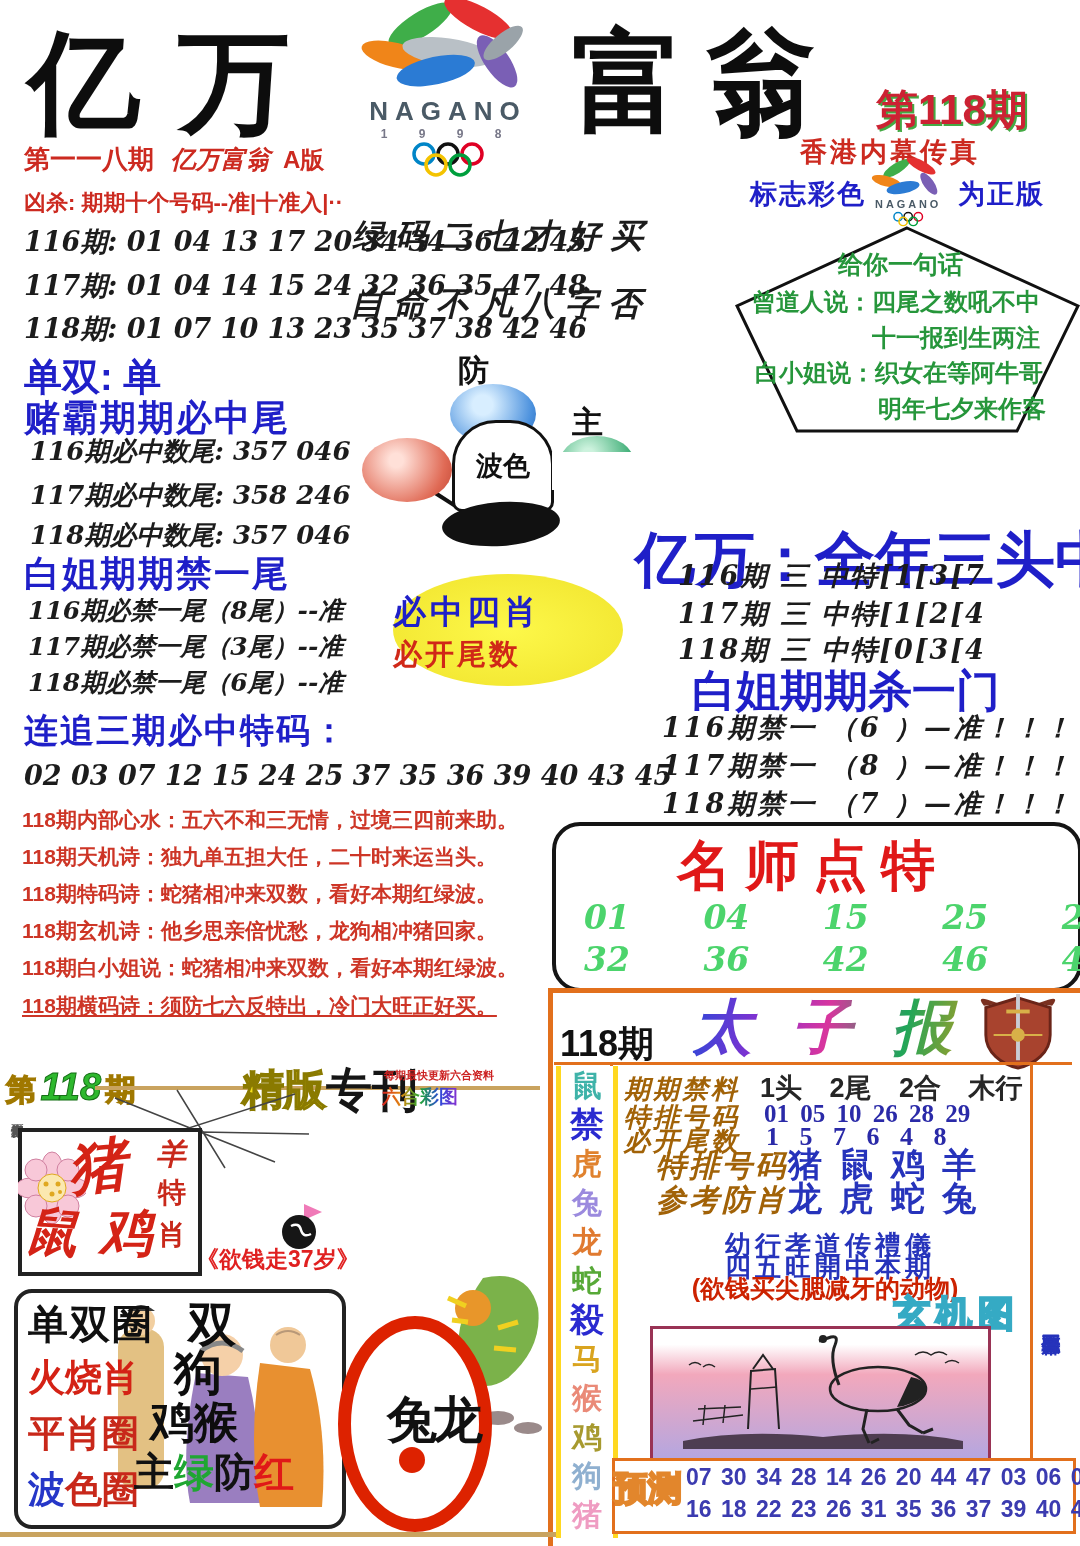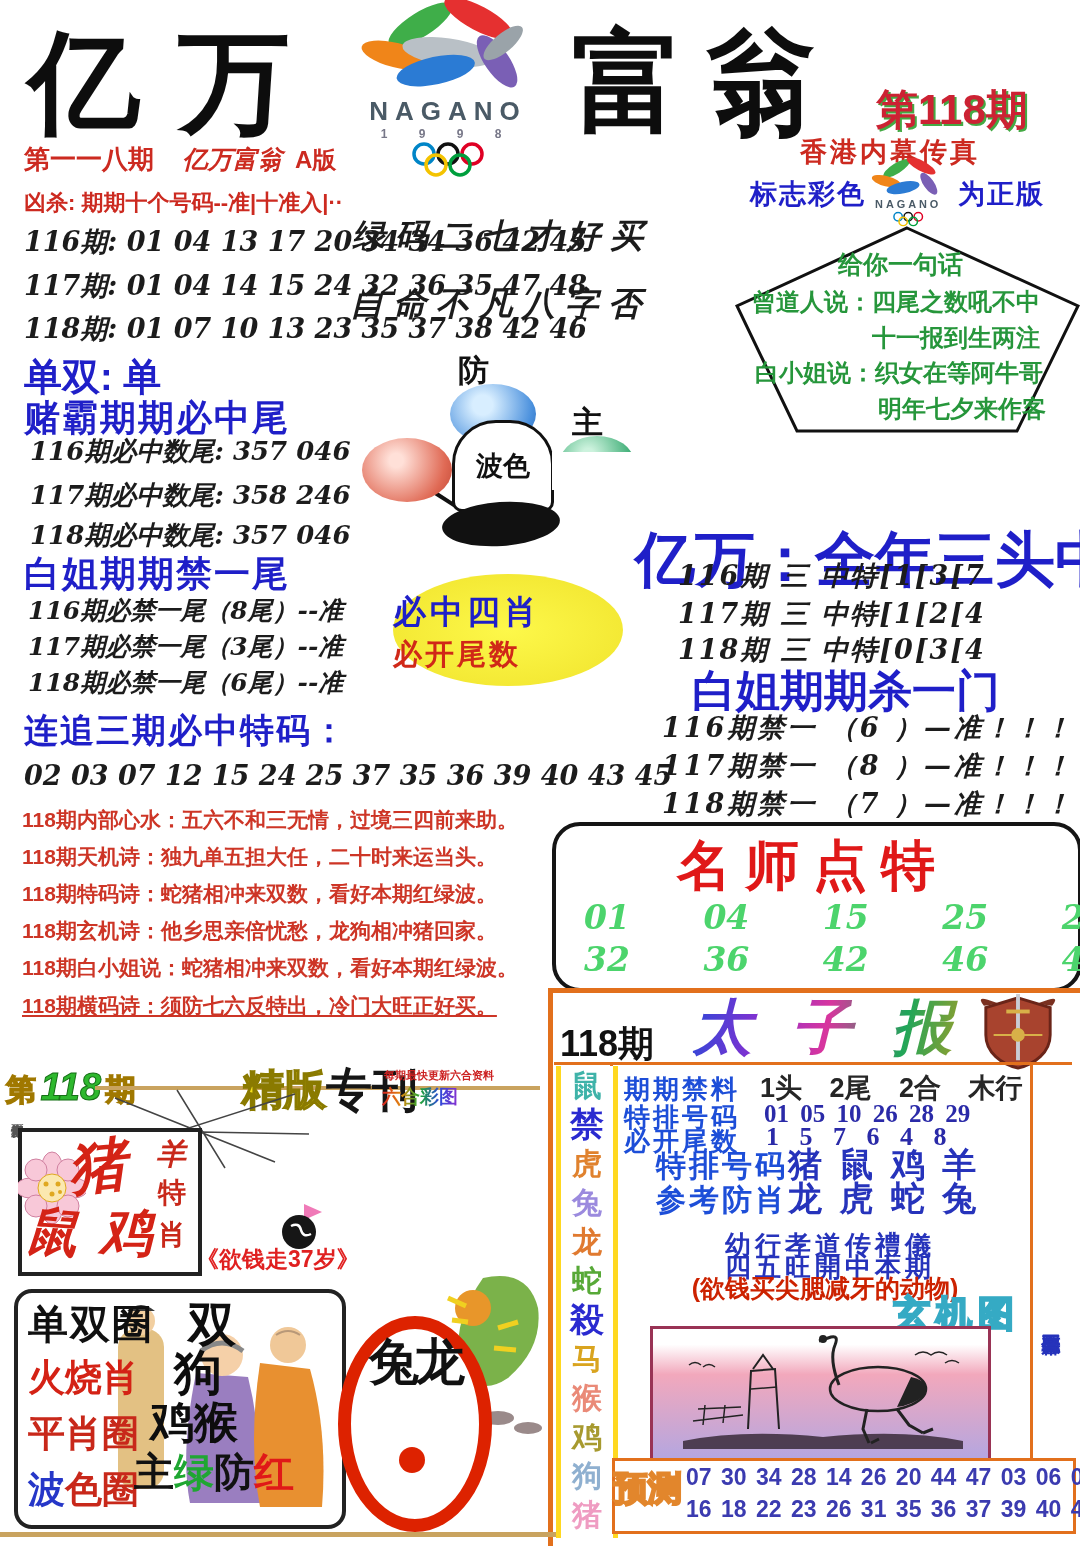--- a/index.html
+++ b/index.html
@@ -9,21 +9,21 @@
   .nowrap{white-space:nowrap}
   
   .hw{font-family:"DejaVu Serif",serif;font-style:italic;font-weight:700;color:#1c1c1c}
   .bh{color:#1f1fc8;font-weight:900}
   .redtx{color:#cc2a20;font-weight:700}
   .poem{color:#cd3526;font-weight:700;font-size:21px}
   .green{color:#26963b;font-weight:700;font-size:24px}
   .bubble-o{color:#fff3dd;-webkit-text-stroke:2.5px #e2862c;font-weight:900}
   .bubble-c{color:#e8fbff;-webkit-text-stroke:2.5px #35aac4;font-weight:900}
   .title-cal{font-family:"DejaVu Serif",serif;font-weight:900;color:#0d0d0d}
-  .tzb-label{color:#1d4ed8;font-weight:900;letter-spacing:3px}
+  .tzb-label{color:#a16207;font-weight:900;font-style:italic;letter-spacing:3px}
   .tzb-blue{color:#2633bb;font-weight:900}
   .serifnum{font-family:"Liberation Serif",serif;color:#2a2aa8;font-weight:700}
   .vert{writing-mode:vertical-rl;text-orientation:upright}
   .grad-title{background:linear-gradient(100deg,#2b49d8 0%,#8a2fd0 25%,#d8359e 45%,#1fa65a 70%,#d89a12 100%);
               -webkit-background-clip:text;background-clip:text;color:transparent;
               font-weight:900;font-style:italic}
   .rainbow{background:linear-gradient(90deg,#d82020,#e08a10,#1fa632,#2b49d8,#8a2fd0);
            -webkit-background-clip:text;background-clip:text;color:transparent;font-weight:900}
   .balloon{border-radius:50%}
   .zstrip{display:flex;flex-direction:column;align-items:center;background:#fff;
@@ -59,21 +59,21 @@
       <circle cx="74" cy="13" r="10" fill="none" stroke="#DF0024" stroke-width="3.5"></circle>
       <circle cx="38" cy="24" r="10" fill="none" stroke="#F4C300" stroke-width="3.5"></circle>
       <circle cx="62" cy="24" r="10" fill="none" stroke="#009F3D" stroke-width="3.5"></circle>
     </svg>
   </div>
 
   <div class="abs nowrap" style="left:876px;top:82px;font-size:42px;font-weight:900;color:#cc2233;text-shadow:2px 2px 0 #44aa44">第118期</div>
 
   <div class="abs nowrap" style="left:24px;top:142px">
     <span class="redtx" style="font-size:26px">第一一八期</span>
-    <span class="redtx" style="font-size:25px;font-style:italic;margin-left:24px">亿万富翁</span>
+    <span class="redtx" style="font-size:25px;font-style:italic;margin-left:12px">亿万富翁</span>
     <span class="redtx" style="font-size:24px;margin-left:8px">A版</span>
   </div>
 
   <div class="abs redtx nowrap" style="left:24px;top:188px;font-size:22px">凶杀: 期期十个号码--准|十准入|··</div>
 
   <div class="abs hw nowrap" style="left:24px;top:224px;font-size:27px">116期: 01 04 13 17 20 34 34 36 42 45</div>
   <div class="abs hw nowrap" style="left:24px;top:268px;font-size:27px">117期: 01 04 14 15 24 32 36 35 47 48</div>
   <div class="abs hw nowrap" style="left:24px;top:311px;font-size:27px">118期: 01 07 10 13 23 35 37 38 42 46</div>
 
   <div class="abs bh nowrap" style="left:24px;top:352px;font-size:38px">单双: 单</div>
@@ -316,19 +316,19 @@
 
   <svg class="abs" style="left:428px;top:1268px" width="120" height="170" viewBox="0 0 120 170">
     <path d="M55 10 Q100 0 110 40 Q115 80 80 110 Q50 130 35 100 Q20 60 55 10" fill="#7bb24a"></path>
     <circle cx="45" cy="40" r="18" fill="#e8962a"></circle>
     <path d="M20 30 l18 8 M24 52 l16 2 M70 60 l20 -6 M66 80 l22 2" stroke="#f0d020" stroke-width="5"></path>
     <ellipse cx="70" cy="150" rx="16" ry="7" fill="#9a8a8a"></ellipse>
     <ellipse cx="100" cy="160" rx="14" ry="6" fill="#9a8a8a"></ellipse>
   </svg>
 
   <div class="abs" style="left:338px;top:1316px;width:128px;height:190px;border:13px solid #dd2200;border-radius:50%;background:#fff">
-    <div class="nowrap" style="text-align:center;font-size:50px;font-weight:900;color:#111;letter-spacing:-4px">兔龙</div>
+    <div class="nowrap" style="text-align:right;margin-top:58px;font-size:50px;font-weight:900;color:#111;letter-spacing:-4px">兔龙</div>
     <div class="abs" style="left:48px;top:118px;width:26px;height:26px;border-radius:50%;background:#dd2200"></div>
   </div>
 
   <div class="abs" style="left:0;top:1532px;width:556px;height:5px;background:#c9a35f"></div>
 
 </div>
 
 </body></html>

